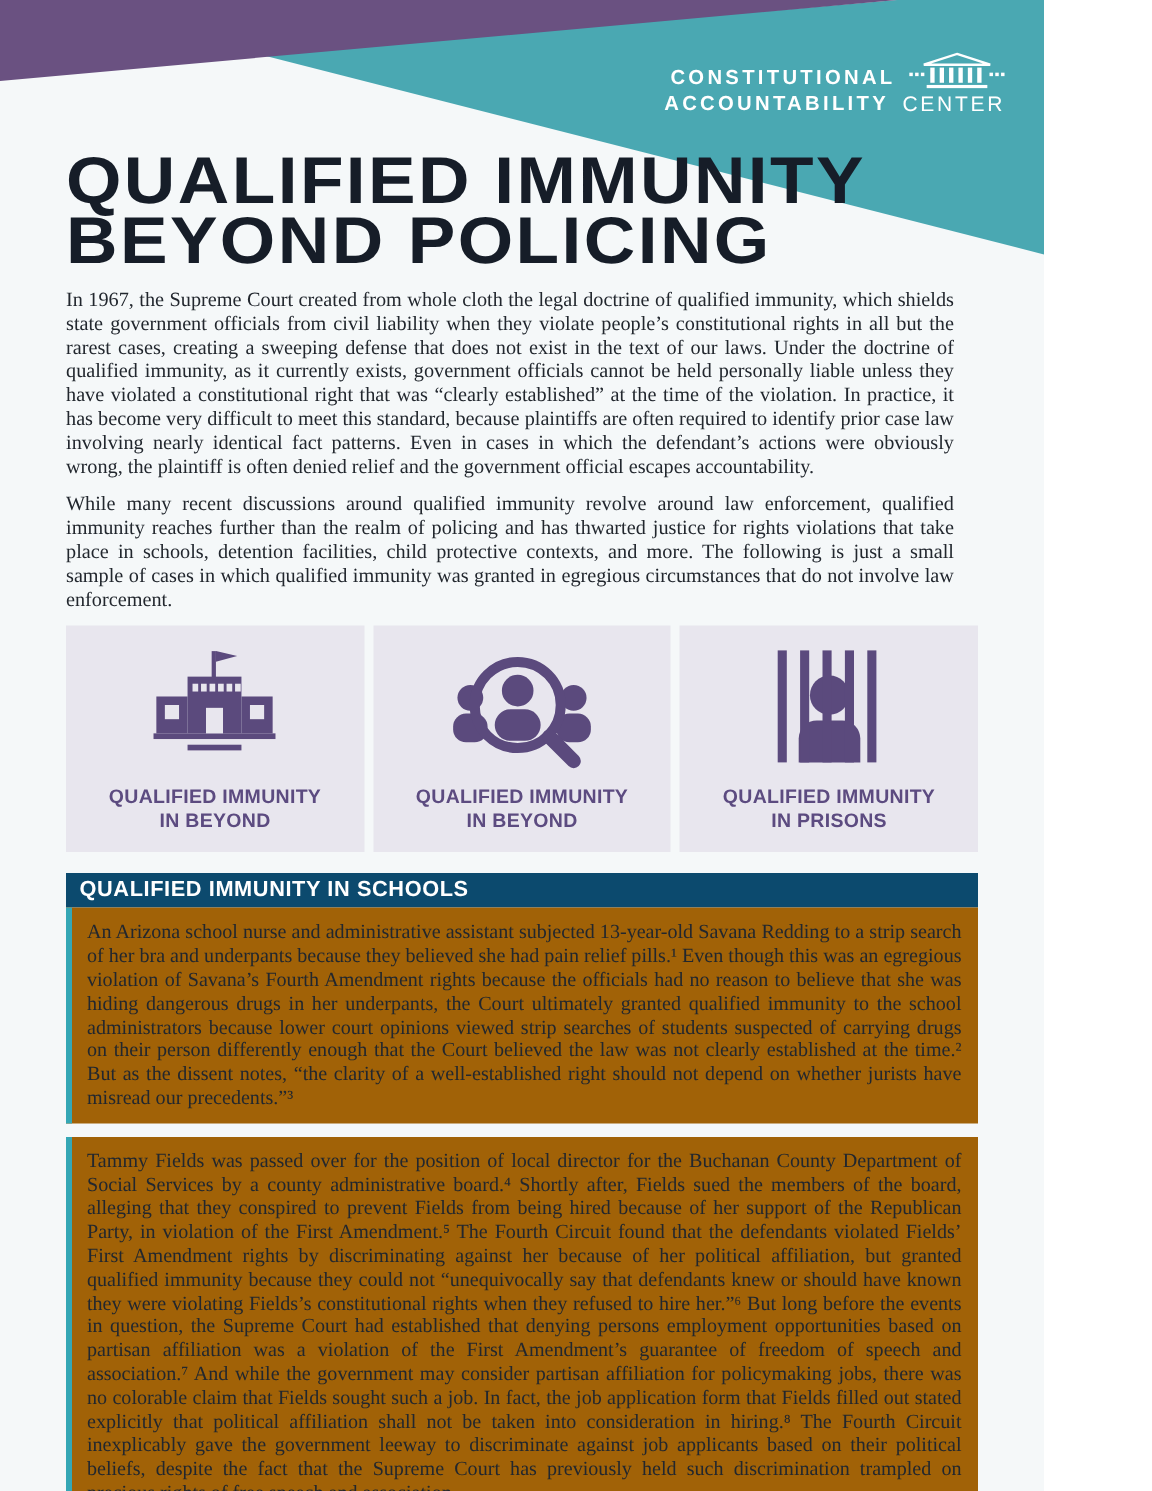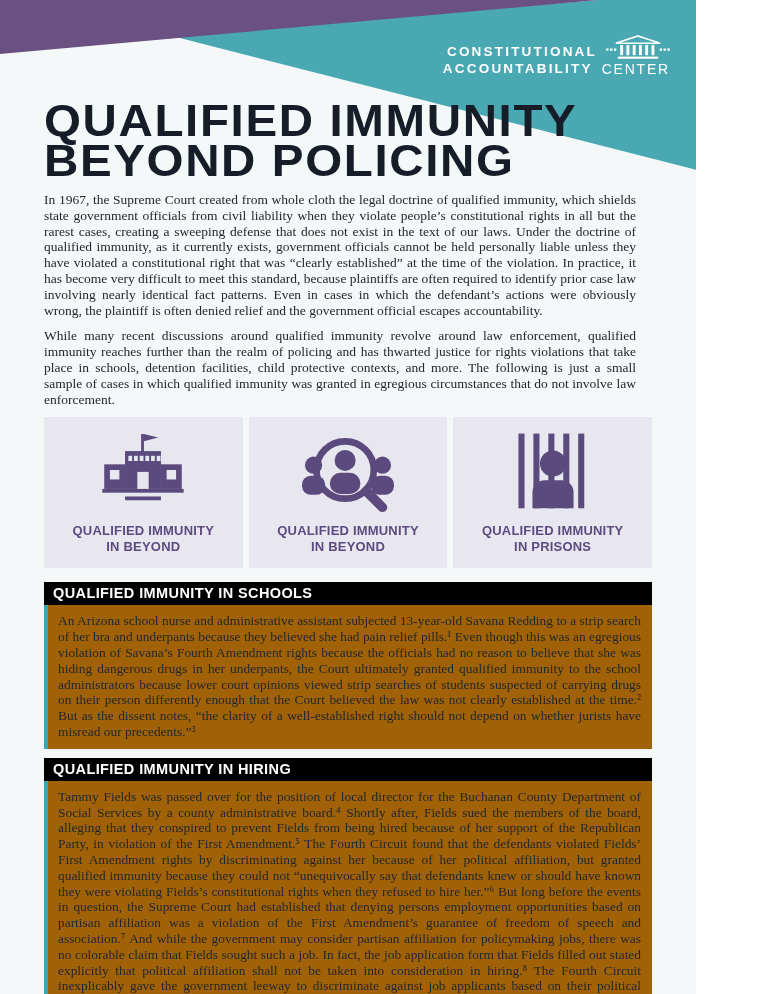--- a/index.html
+++ b/index.html
@@ -55,21 +55,21 @@
   .card-icon { flex:1; display:flex; align-items:center; justify-content:center; }
   .card-icon svg { display:block; }
   .card-label {
     text-align:center; font-family:"Liberation Sans", sans-serif;
     font-weight:bold; color:#5c4b80; font-size:13px; line-height:16px;
     letter-spacing:0.2px;
   }
 
   
   .section-bar {
-    background:#000000; color:#ffffff;
+    background:#0c4a6e; color:#ffffff;
     font-family:"Liberation Sans", sans-serif; font-weight:bold;
     font-size:14.5px; letter-spacing:0.4px;
     padding:3px 0 4px 9px;
   }
   .section-block {
     background:#a16207; border-left:4px solid #35a7b5;
     padding:8px 11px 9px 10px; margin:0 0 9px 0;
     font-size:13.4px; line-height:15.8px; text-align:justify; color:#22272e;
   }
 </style>
@@ -198,18 +198,17 @@
       </div>
 
     </div>
 
     <div class="section">
       <div class="section-bar">QUALIFIED IMMUNITY IN SCHOOLS</div>
       <div class="section-block">An Arizona school nurse and administrative assistant subjected 13-year-old Savana Redding to a strip search of her bra and underpants because they believed she had pain relief pills.¹  Even though this was an egregious violation of Savana’s Fourth Amendment rights because the officials had no reason to believe that she was hiding dangerous drugs in her underpants, the Court ultimately granted qualified immunity to the school administrators because lower court opinions viewed strip searches of students suspected of carrying drugs on their person differently enough that the Court believed the law was not clearly established at the time.²  But as the dissent notes, “the clarity of a well-established right should not depend on whether jurists have misread our precedents.”³</div>
     </div>
 
     <div class="section">
-      <div class="section-bar">QUALIFIED IMMUNITY IN HIRING</div>
       <div class="section-block">Tammy Fields was passed over for the position of local director for the Buchanan County Department of Social Services by a county administrative board.⁴  Shortly after, Fields sued the members of the board, alleging that they conspired to prevent Fields from being hired because of her support of the Republican Party, in violation of the First Amendment.⁵  The Fourth Circuit found that the defendants violated Fields’ First Amendment rights by discriminating against her because of her political affiliation, but granted qualified immunity because they could not “unequivocally say that defendants knew or should have known they were violating Fields’s constitutional rights when they refused to hire her.”⁶  But long before the events in question, the Supreme Court had established that denying persons employment opportunities based on partisan affiliation was a violation of the First Amendment’s guarantee of freedom of speech and association.⁷  And while the government may consider partisan affiliation for policymaking jobs, there was no colorable claim that Fields sought such a job. In fact, the job application form that Fields filled out stated explicitly that political affiliation shall not be taken into consideration in hiring.⁸  The Fourth Circuit inexplicably gave the government leeway to discriminate against job applicants based on their political beliefs, despite the fact that the Supreme Court has previously held such discrimination trampled on precious rights of free speech and association.</div>
     </div>
 
   </div>
 </div>
 
 </body></html>

